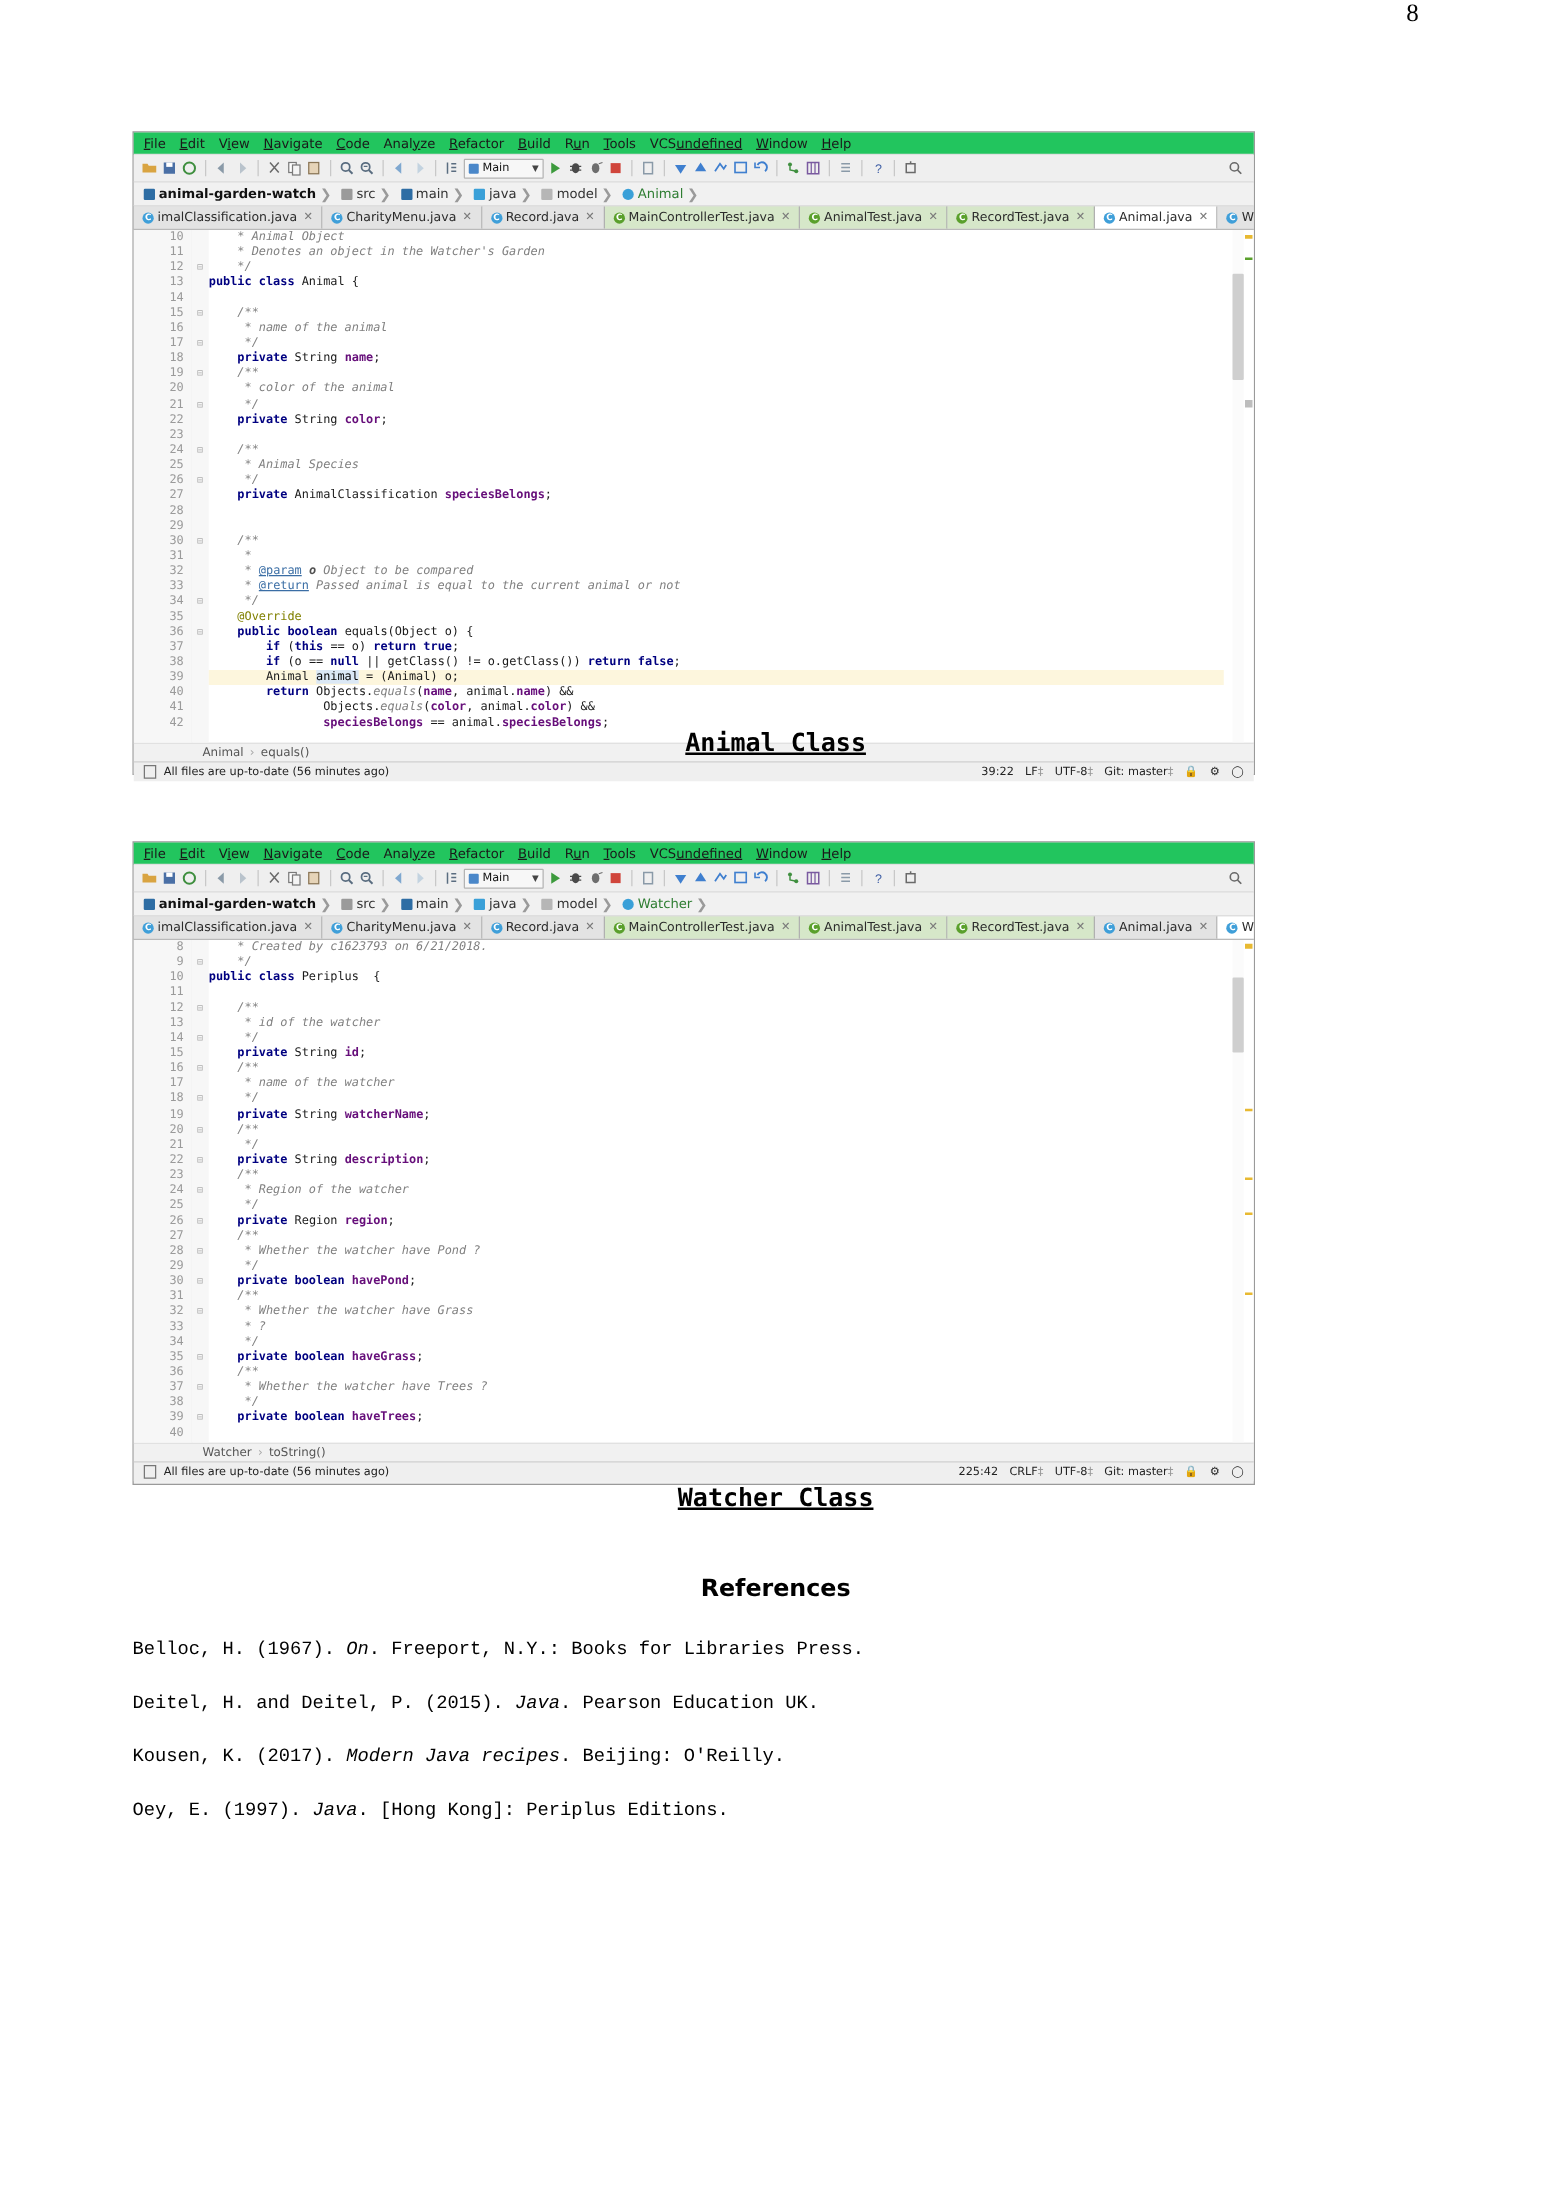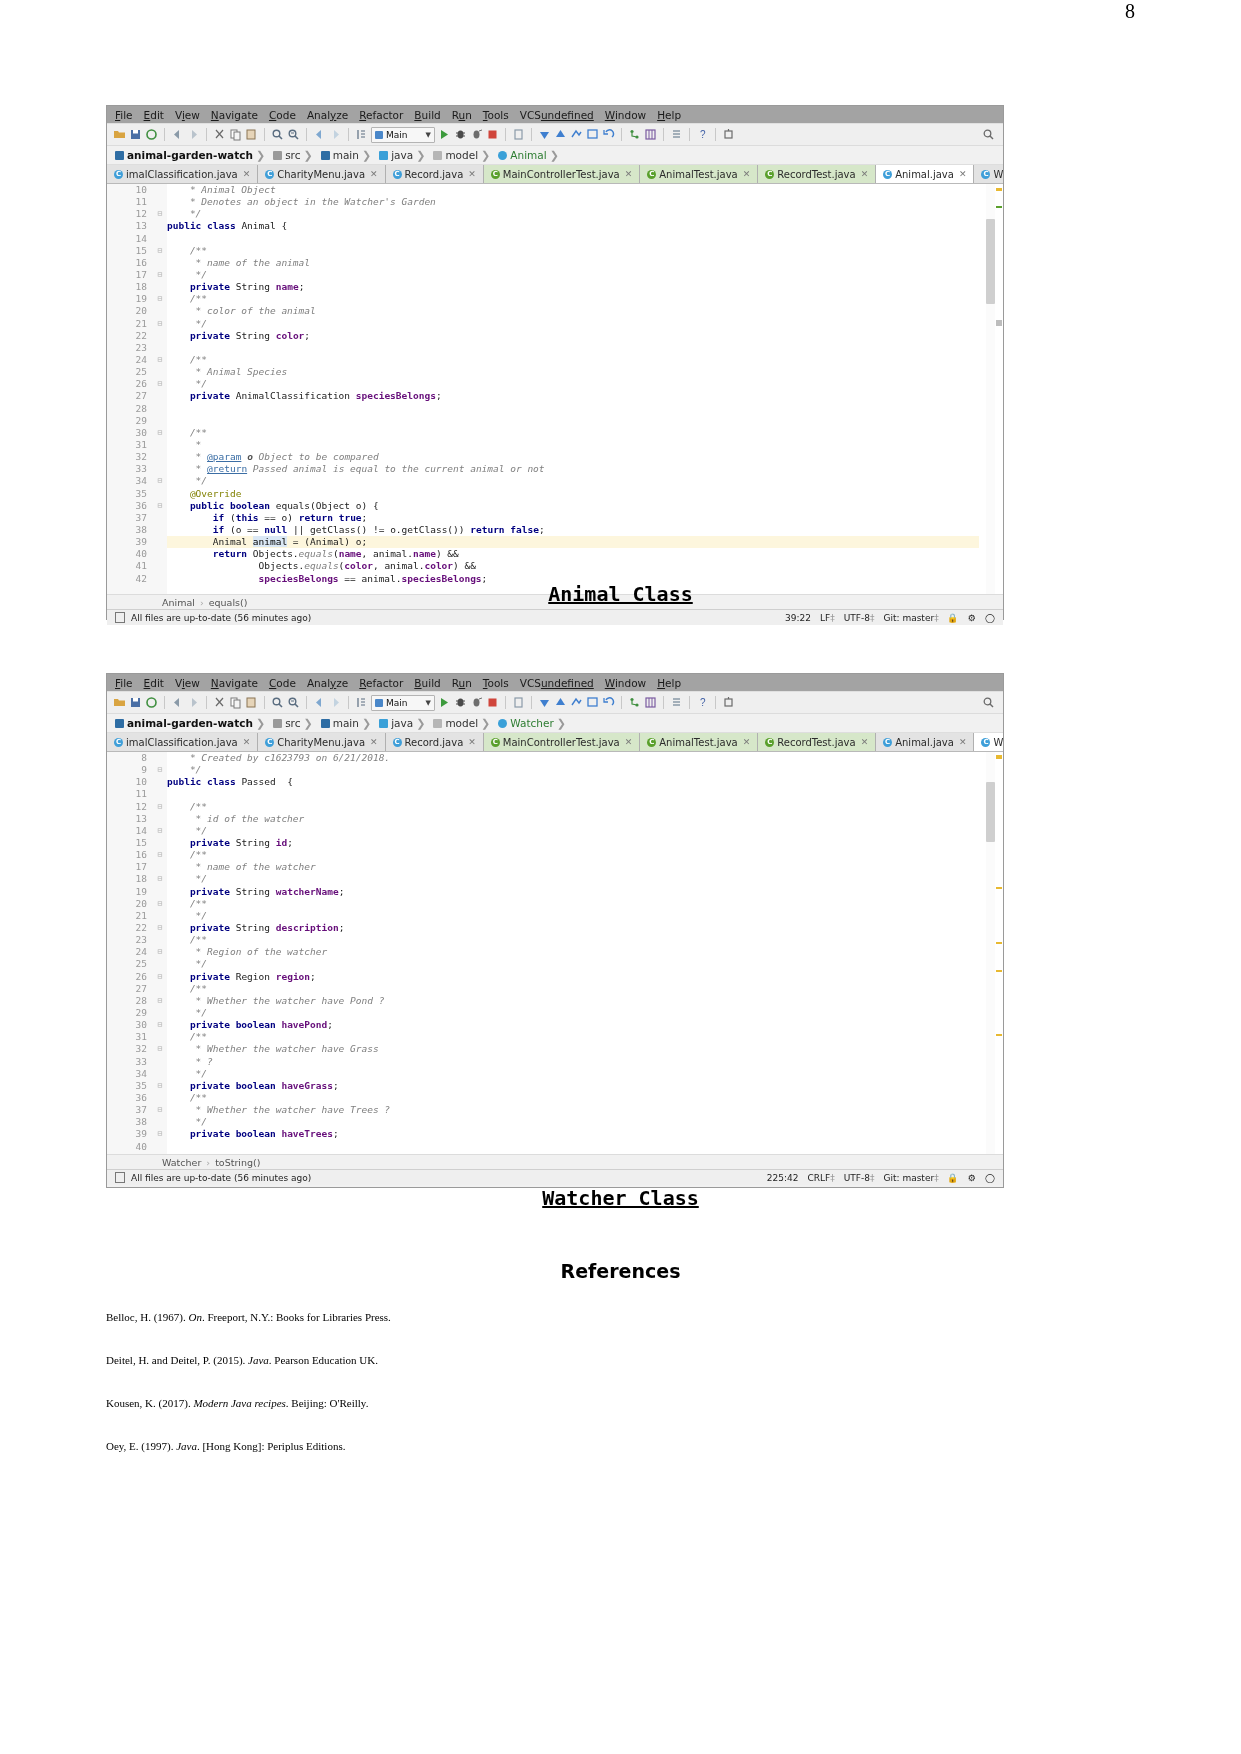--- a/index.html
+++ b/index.html
@@ -21,21 +21,21 @@
     left:106px; width:898px;
     border:1px solid #9a9a9a;
     background:#f1f1f1;
     font-family:"DejaVu Sans", sans-serif;
     box-sizing:border-box;
   }
   #ide-animal{ top:105px; height:515px; }
   #ide-watcher{ top:673px; height:515px; }
 
   .menubar{
-    height:17px; background:#a3a3a3;
+    height:17px; background:#22c55e;
     display:flex; align-items:center;
     padding-left:8px; gap:11px;
     border-bottom:1px solid #e0e0e0;
   }
   .menubar .mi{
     font-size:10.5px; color:#1a1a1a; white-space:nowrap;
   }
   .menubar .mi span.u{ text-decoration:underline; }
 
   .toolbar{
@@ -152,22 +152,22 @@
   #cap-animal{ top:582px; }
   #cap-watcher{ top:1186px; }
 
   .refs-title{
     position:absolute; left:0; width:1241px; text-align:center;
     top:1260px; font-size:19px; font-weight:bold; color:#000;
     font-family:"DejaVu Sans", sans-serif;
   }
   .ref{
     position:absolute; left:106px; width:900px;
-    font-family:Liberation Serif, serif;
-    font-size:11px; color:#000;
+    font-family:Liberation Mono, monospace;
+    font-size:15px; color:#000;
   }
   .ref i{ font-style:italic; }
   #ref0{ top:1311px; }
   #ref1{ top:1354px; }
   #ref2{ top:1397px; }
   #ref3{ top:1440px; }
 </style>
 </head>
 <body>
 
@@ -905,21 +905,21 @@
         <div class="line" style="text-align: center; color: rgb(176, 176, 176); font-size: 8px;">⊟</div>
         <div class="line" style="text-align: center; color: rgb(176, 176, 176); font-size: 8px;"></div>
         <div class="line" style="text-align: center; color: rgb(176, 176, 176); font-size: 8px;">⊟</div>
         <div class="line" style="text-align: center; color: rgb(176, 176, 176); font-size: 8px;"></div>
         <div class="line" style="text-align: center; color: rgb(176, 176, 176); font-size: 8px;">⊟</div>
         <div class="line" style="text-align: center; color: rgb(176, 176, 176); font-size: 8px;"></div>
       </div>
     <div class="codecol">
         <div class="line">    <span class="cm">* Created by c1623793 on 6/21/2018.</span></div>
         <div class="line">    <span class="cm">*/</span></div>
-        <div class="line"><span class="kw">public class</span> <span class="txt">Passed  {</span></div>
+        <div class="line"><span class="kw">public class</span> <span class="txt">Periplus  {</span></div>
         <div class="line">&nbsp;</div>
         <div class="line">    <span class="cm">/**</span></div>
         <div class="line">     <span class="cm">* id of the watcher</span></div>
         <div class="line">     <span class="cm">*/</span></div>
         <div class="line">    <span class="kw">private</span> <span class="txt">String</span> <span class="fld">id</span><span class="txt">;</span></div>
         <div class="line">    <span class="cm">/**</span></div>
         <div class="line">     <span class="cm">* name of the watcher</span></div>
         <div class="line">     <span class="cm">*/</span></div>
         <div class="line">    <span class="kw">private</span> <span class="txt">String</span> <span class="fld">watcherName</span><span class="txt">;</span></div>
         <div class="line">    <span class="cm">/**</span></div>

